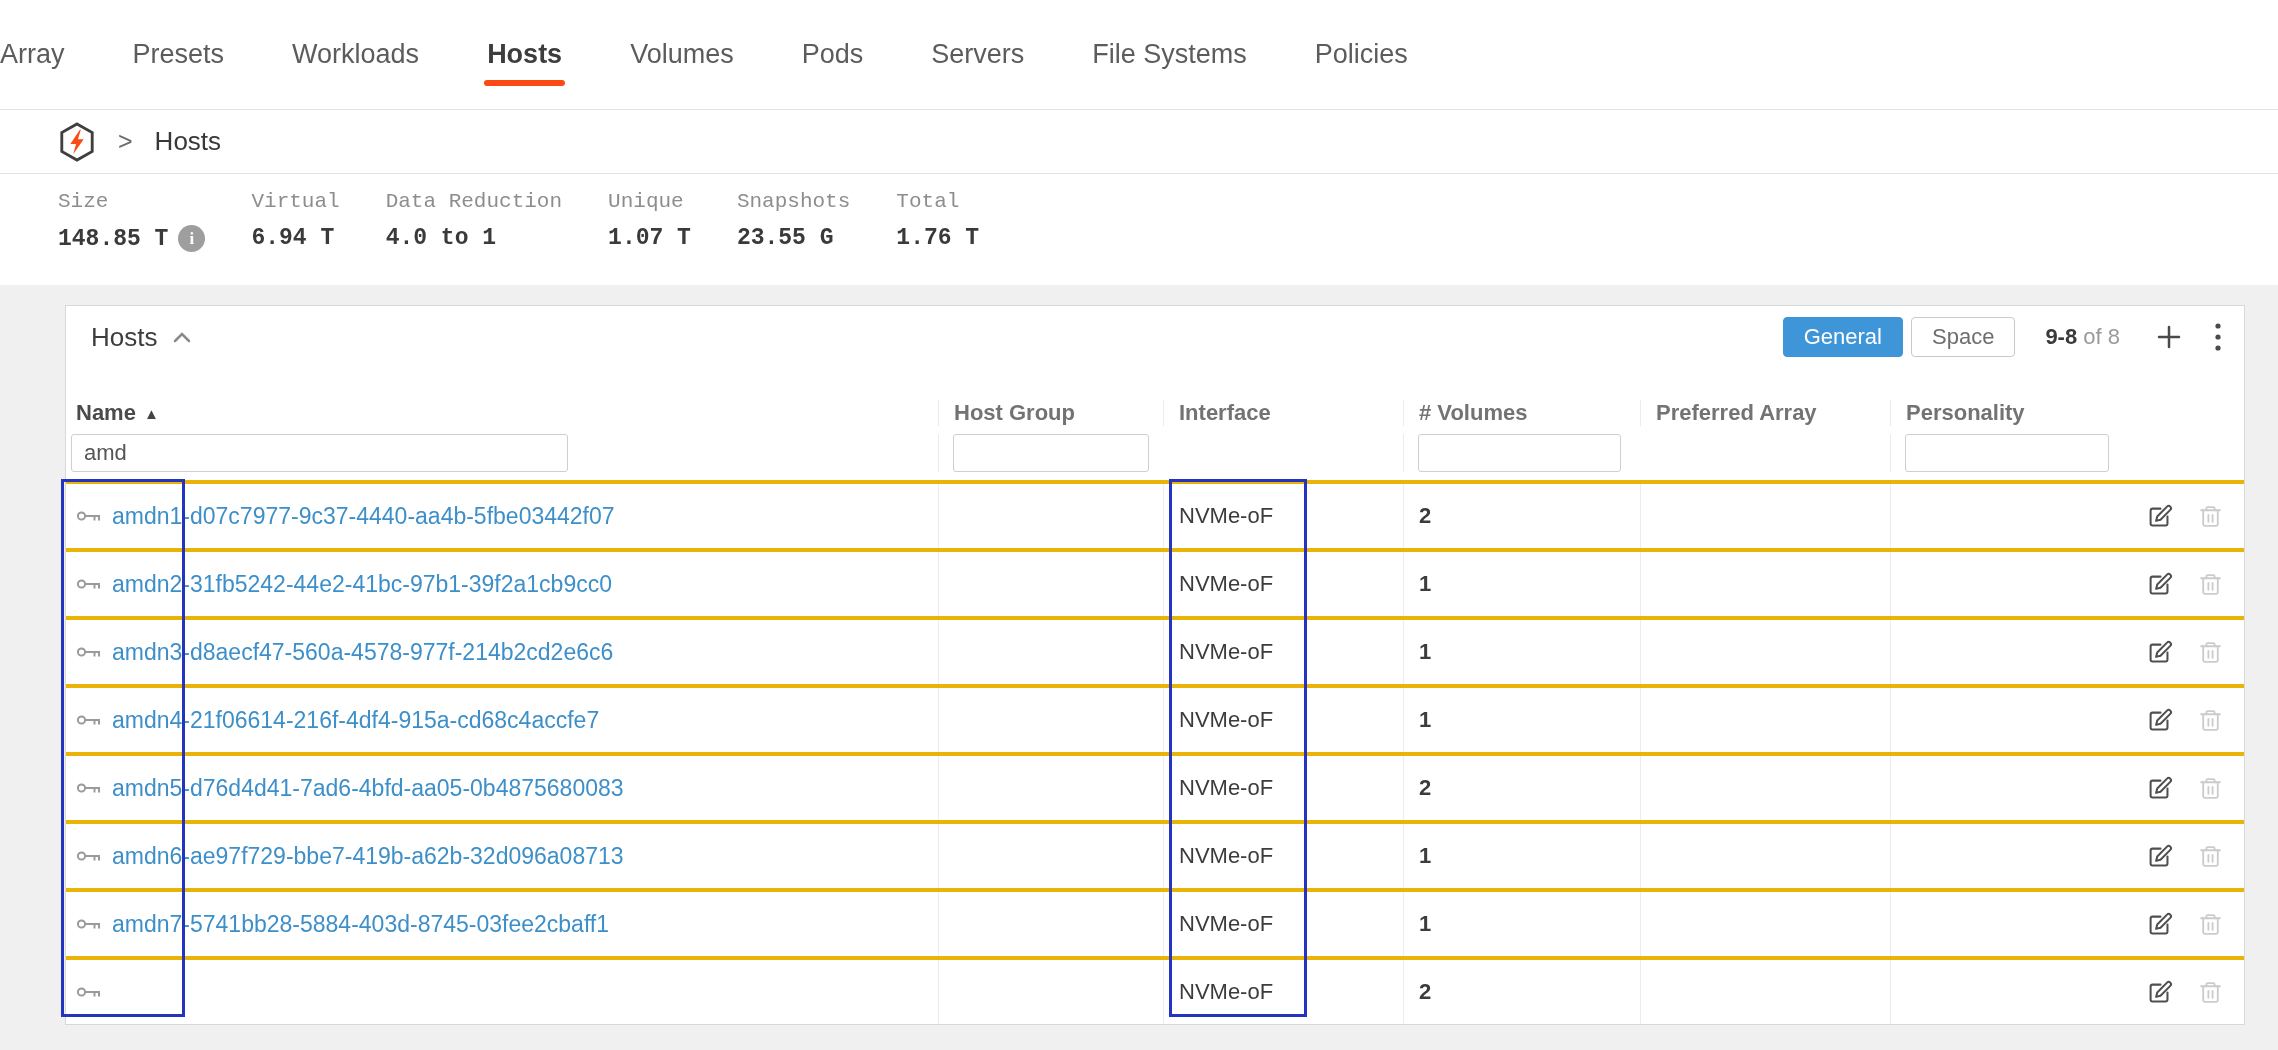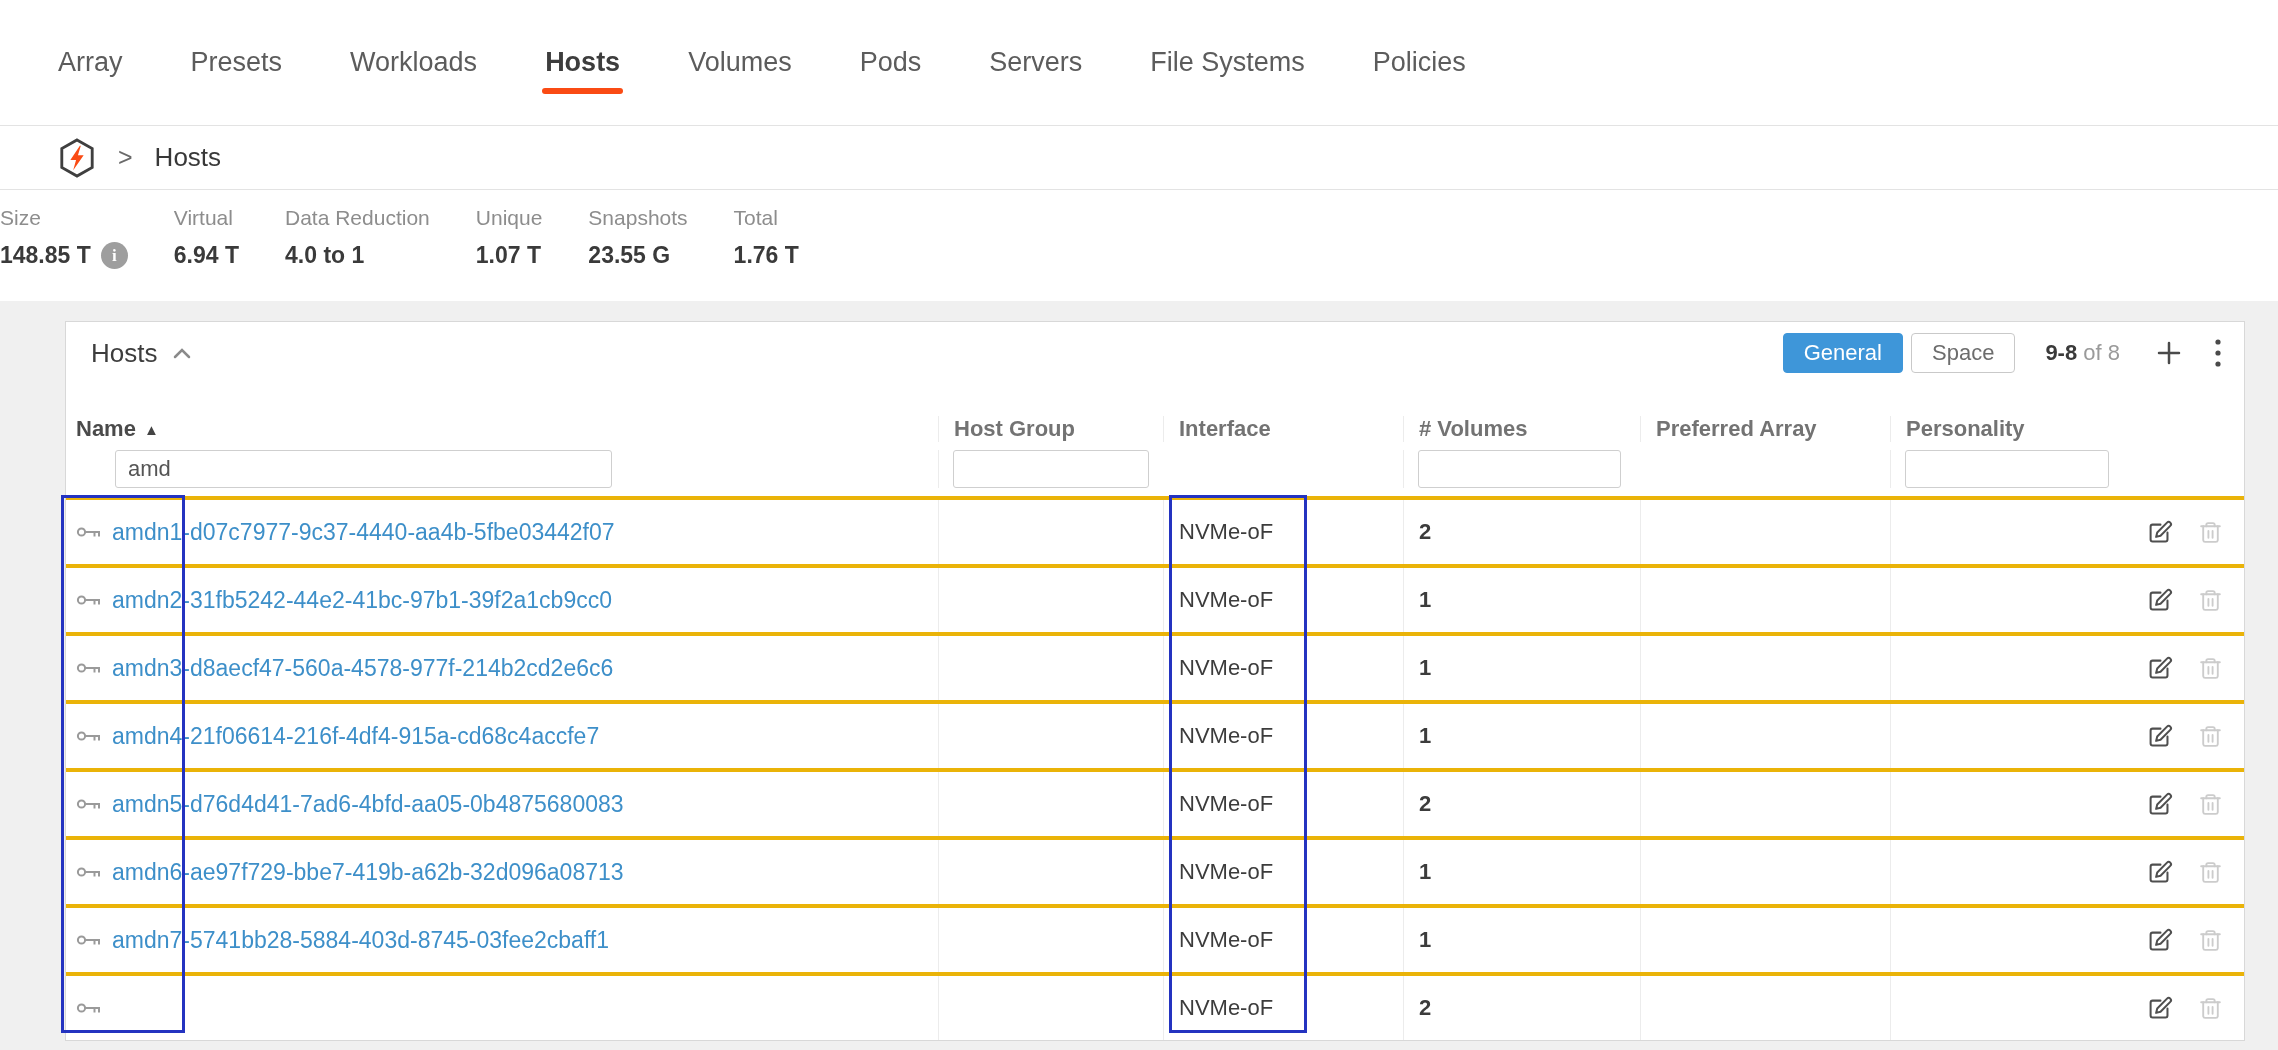--- a/index.html
+++ b/index.html
@@ -1,34 +1,34 @@
 <!DOCTYPE html>
 <html><head>
 <meta charset="utf-8">
 <style>
   * { margin:0; padding:0; box-sizing:border-box; }
   html,body { width:2278px; height:1050px; overflow:hidden; background:#fff;
               font-family:"Liberation Sans", sans-serif; }
 
   
-  .topnav { display:flex; align-items:center; height:126px; padding-left:58px;
+  .topnav { display:flex; align-items:center; height:110px; 
             gap:68px; border-bottom:1px solid #e3e3e3; background:#fff; }
   .nav-item { font-size:27px; color:#5c5c5c; cursor:pointer; position:relative; white-space:nowrap; }
   .nav-item.active { color:#3d3d3d; font-weight:700; }
   .nav-item.active::after { content:''; position:absolute; left:-3px; right:-3px; bottom:-16px;
             height:6px; background:#fa4b14; border-radius:3px; }
 
   
   .crumb-bar { height:64px; display:flex; align-items:center; gap:22px;
                padding-left:58px; border-bottom:1px solid #e3e3e3; }
   .crumb-sep { font-size:25px; color:#6a6a6a; }
   .crumb-current { font-size:26px; color:#383838; }
 
   
-  .stats-bar { height:111px; display:flex; padding-top:16px; }
+  .stats-bar { height:111px; display:flex; padding-left:58px; padding-top:16px;font-family:Liberation Mono, monospace; }
   .stat { margin-right:46px; }
   .stat-label { font-size:21px; color:#8d8d8d; margin-bottom:12px; }
   .stat-value { font-size:23px; color:#3a3a3a; font-weight:700; display:flex; align-items:center; gap:10px;}
   .info-icon { width:27px; height:27px; border-radius:50%; background:#9e9e9e; color:#fff;
                display:inline-flex; align-items:center; justify-content:center;
                font-size:17px; font-weight:700; font-family:"Liberation Serif", serif; }
   .info-icon::before { content:'i'; }
 
   
   .content-bg { background:#f0f0f0; height:765px; padding-top:20px; position:relative; }
@@ -45,21 +45,21 @@
   .btn-space   { background:#fff; border:1px solid #c9c9c9; color:#6d6d6d; margin-left:8px; }
   .pagination { margin-left:30px; font-size:22px; white-space:nowrap; }
   .page-range { color:#3a3a3a; font-weight:700; }
   .page-of { color:#9a9a9a; }
   .plus-wrap { margin-left:34px; display:inline-flex; cursor:pointer; }
   .kebab-wrap { margin-left:30px; display:inline-flex; cursor:pointer; }
 
   
   .thead-row, .filter-row, .tr { display:flex; }
   .td, .th, .fcell { flex:none; }
-  .w-name { width:872px;padding-left:44px; }
+  .w-name { width:872px; }
   .w-hg   { width:225px; border-left:1px solid #ececec; }
   .w-if   { width:240px; border-left:1px solid #ececec; }
   .w-vol  { width:237px; border-left:1px solid #ececec; }
   .w-pa   { width:250px; border-left:1px solid #ececec; }
   .w-per  { width:241px; border-left:1px solid #ececec; }
   .w-act  { width:113px; }
 
   .thead-row { height:58px; align-items:flex-end; }
   .th { font-size:22px; font-weight:700; color:#737373; padding-left:15px; }
   .th-name { color:#4a4a4a; padding-left:10px; display:flex; align-items:center; gap:8px;}

